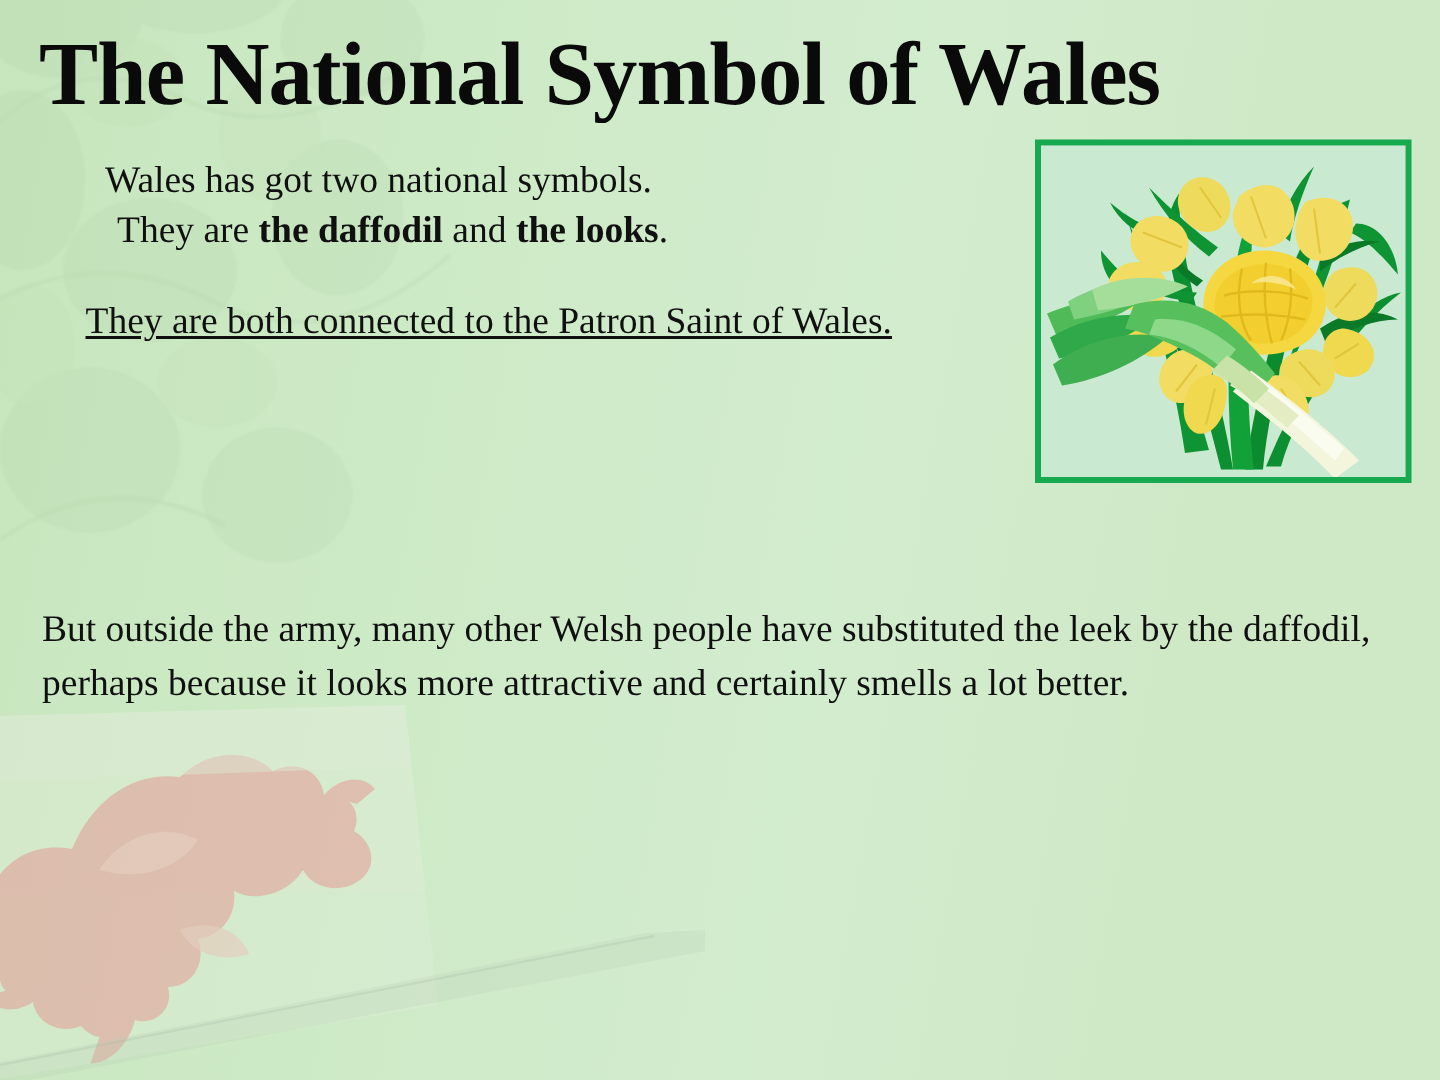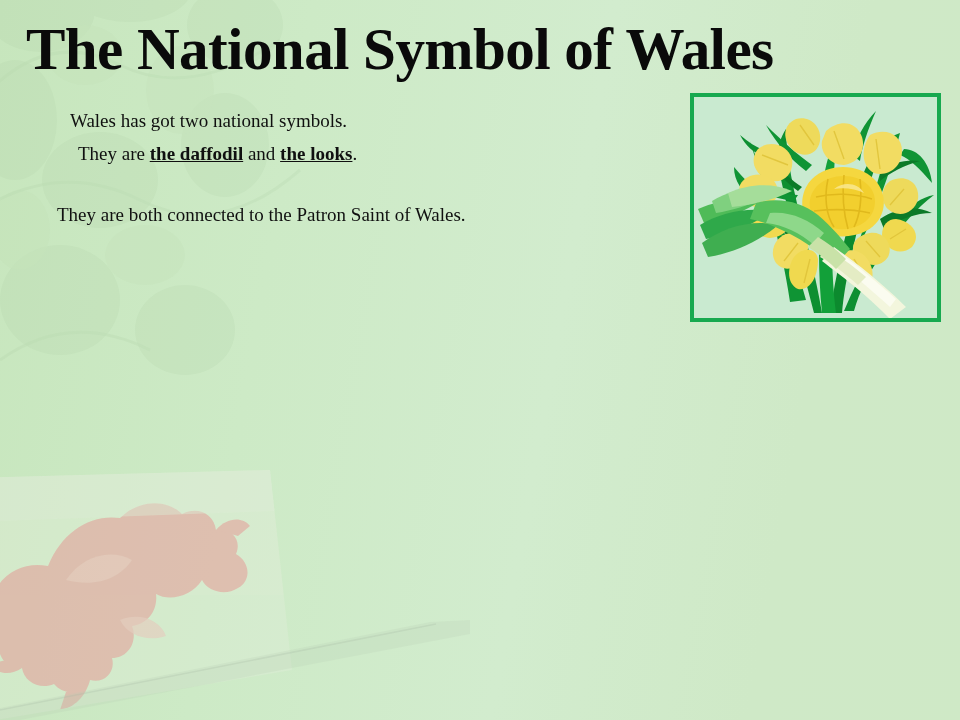--- a/index.html
+++ b/index.html
@@ -70,45 +70,46 @@
     letter-spacing: -0.6px;
     transform: scaleX(0.985);
     transform-origin: left center;
     white-space: nowrap;
   }
 
   
   .blk {
     position: absolute;
     color: #101010;
-    font-size: 19px;
+    font-size: 25px;
   }
   #block-intro {
     left: 70px;
     top: 104px;
     width: 600px;
     line-height: 33px;
   }
   #block-intro .ln2 { padding-left: 8px; }
 
   #block-patron {
     left: 57px;
     top: 197px;
     width: 615px;
     line-height: 35px;
+    text-decoration: underline;
   }
 
   #block-outside {
     left: 28px;
     top: 402px;
     width: 920px;
     line-height: 36px;
   }
 
-  b { font-weight: bold; text-decoration: underline; }
+  b { font-weight: bold; }
 
   
   #picture-frame {
     position: absolute;
     left: 690px;
     top: 93px;
     width: 251px;
     height: 229px;
     box-sizing: border-box;
     border: 4px solid #17a94f;
@@ -189,20 +190,21 @@
   <div class="blk" id="block-intro">
     <div class="ln1">Wales has got two national symbols.</div>
     <div class="ln2"><span>They are </span><b>the daffodil</b><span> and </span><b>the looks</b><span>.</span></div>
   </div>
 
   <div class="blk" id="block-patron">
     <div>They are both connected to the Patron Saint of Wales.</div>
   </div>
 
   <div class="blk" id="block-outside">
+    <div>But outside the army, many other Welsh people have substituted the leek by the daffodil, perhaps because it looks more attractive and certainly smells a lot better.</div>
   </div>
 
   <div id="picture-frame">
     <svg width="243" height="221" viewBox="0 0 243 221">
       <rect x="0" y="0" width="243" height="221" fill="#c9ead0"></rect>
 
       <g>
         <path d="M96 205 C88 150 72 96 56 44 C74 92 96 146 112 203 Z" fill="#0f9434"></path>
         <path d="M196 40 C186 78 174 118 160 160 C180 120 196 78 206 36 Z" fill="#0f9434"></path>
         <path d="M210 52 C224 52 236 66 238 86 C226 72 216 62 206 58 Z" fill="#0f9434"></path>

